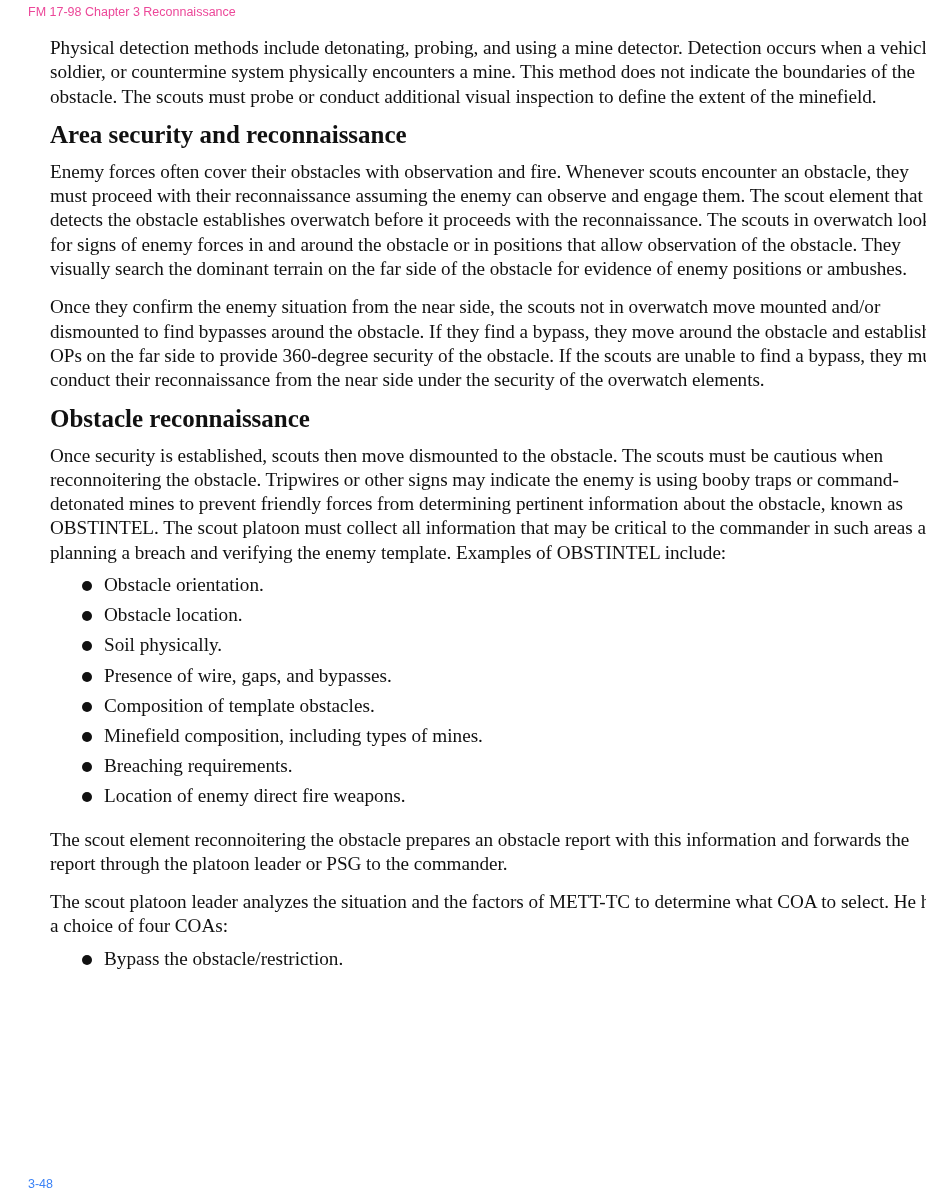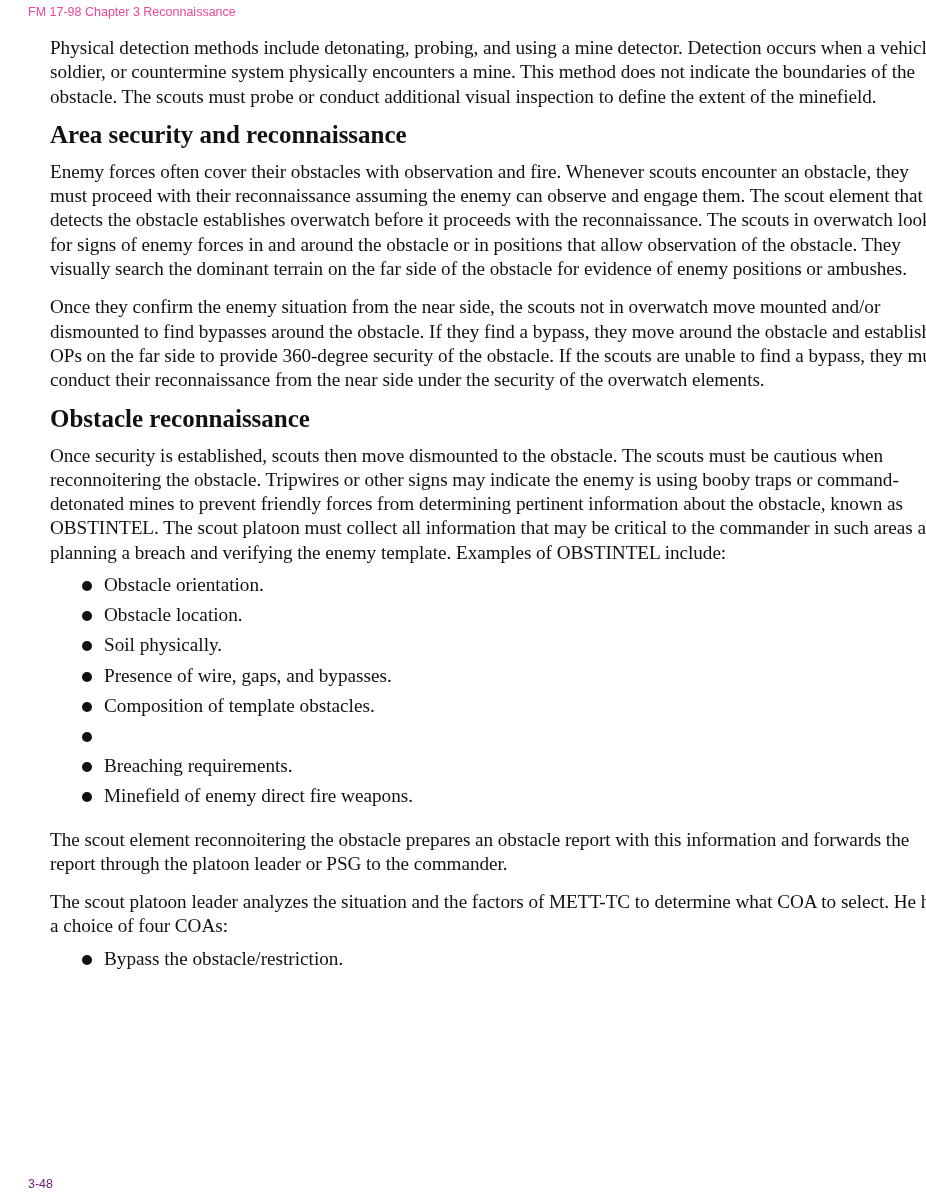--- a/index.html
+++ b/index.html
@@ -63,21 +63,21 @@
       height: 10px;
       border-radius: 50%;
       background: #111111;
     }
     .page-number {
       position: absolute;
       left: 28px;
       top: 1177px;
       font-family: "Liberation Sans", "DejaVu Sans", sans-serif;
       font-size: 12.5px;
-      color: #701a75;
+      color: #3b82f6;
     }
   </style>
 </head>
 <body>
 
 <div class="running-header">FM 17-98 Chapter 3 Reconnaissance</div>
 
 <div class="content">
 
   <p class="para">Physical detection methods include detonating, probing, and using a mine detector. Detection occurs when a vehicle, soldier, or countermine system physically encounters a mine. This method does not indicate the boundaries of the obstacle. The scouts must probe or conduct additional visual inspection to define the extent of the minefield.</p>
@@ -88,23 +88,23 @@
 
   <div class="heading">Obstacle reconnaissance</div>
   <p class="para">Once security is established, scouts then move dismounted to the obstacle. The scouts must be cautious when reconnoitering the obstacle. Tripwires or other signs may indicate the enemy is using booby traps or command-detonated mines to prevent friendly forces from determining pertinent information about the obstacle, known as OBSTINTEL. The scout platoon must collect all information that may be critical to the commander in such areas as planning a breach and verifying the enemy template. Examples of OBSTINTEL include:</p>
 
   <ul class="bullets">
     <li class="bullet-item"><span class="bullet-dot"></span><span>Obstacle orientation.</span></li>
     <li class="bullet-item"><span class="bullet-dot"></span><span>Obstacle location.</span></li>
     <li class="bullet-item"><span class="bullet-dot"></span><span>Soil physically.</span></li>
     <li class="bullet-item"><span class="bullet-dot"></span><span>Presence of wire, gaps, and bypasses.</span></li>
     <li class="bullet-item"><span class="bullet-dot"></span><span>Composition of template obstacles.</span></li>
-    <li class="bullet-item"><span class="bullet-dot"></span></li>
+    <li class="bullet-item"><span class="bullet-dot"></span><span>Minefield composition, including types of mines.</span></li>
     <li class="bullet-item"><span class="bullet-dot"></span><span>Breaching requirements.</span></li>
-    <li class="bullet-item"><span class="bullet-dot"></span><span>Minefield of enemy direct fire weapons.</span></li>
+    <li class="bullet-item"><span class="bullet-dot"></span><span>Location of enemy direct fire weapons.</span></li>
   </ul>
 
   <p class="para">The scout element reconnoitering the obstacle prepares an obstacle report with this information and forwards the report through the platoon leader or PSG to the commander.</p>
 
   <p class="para">The scout platoon leader analyzes the situation and the factors of METT-TC to determine what COA to select. He has a choice of four COAs:</p>
 
   <ul class="bullets">
     <li class="bullet-item"><span class="bullet-dot"></span><span>Bypass the obstacle/restriction.</span></li>
   </ul>
 

